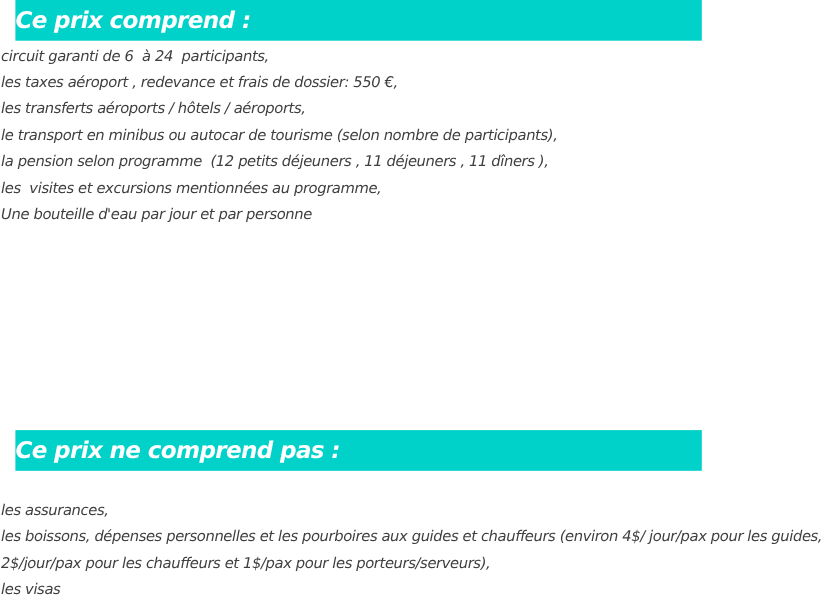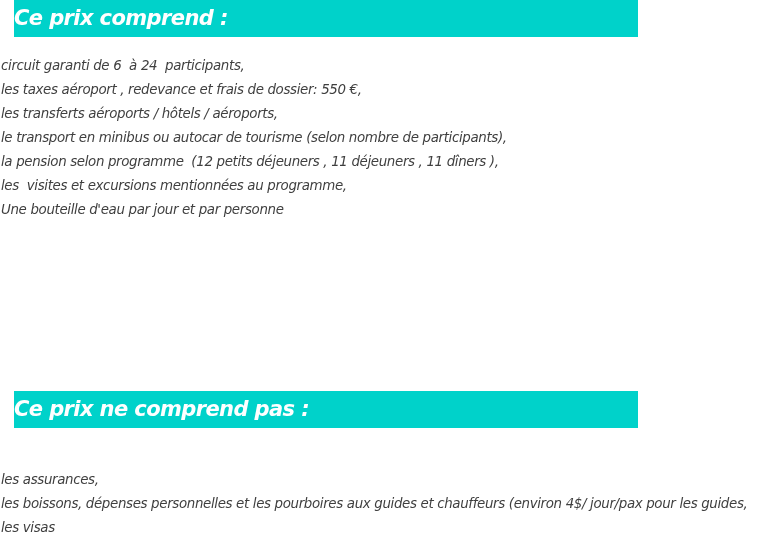--- a/index.html
+++ b/index.html
@@ -45,22 +45,22 @@
     .item-list li {
       font-family: "DejaVu Sans", "Liberation Sans", sans-serif;
       font-style: italic;
       font-size: 13.4px;
       color: #3f3f3f;
       line-height: 24px;
       height: 24px;
       white-space: pre;
       letter-spacing: -0.35px;
     }
-    #list-1 { top: 54px; }
-    #list-2 { top: 468px; }
+    #list-1 { top: 40px; }
+    #list-2 { top: 453px; }
   </style>
 </head>
 <body>
 
 <div class="section-bar" id="bar-1">
   <h2>Ce prix comprend :</h2>
 </div>
 
 <ul class="item-list" id="list-1">
   <li>circuit garanti de 6  à 24  participants,</li>
@@ -72,14 +72,15 @@
   <li>Une bouteille d'eau par jour et par personne</li>
 </ul>
 
 <div class="section-bar" id="bar-2">
   <h2>Ce prix ne comprend pas :</h2>
 </div>
 
 <ul class="item-list" id="list-2">
   <li>les assurances,</li>
   <li>les boissons, dépenses personnelles et les pourboires aux guides et chauffeurs (environ 4$/ jour/pax pour les guides,</li>
+  <li>2$/jour/pax pour les chauffeurs et 1$/pax pour les porteurs/serveurs),</li>
   <li>les visas</li>
 </ul>
 
 </body></html>

